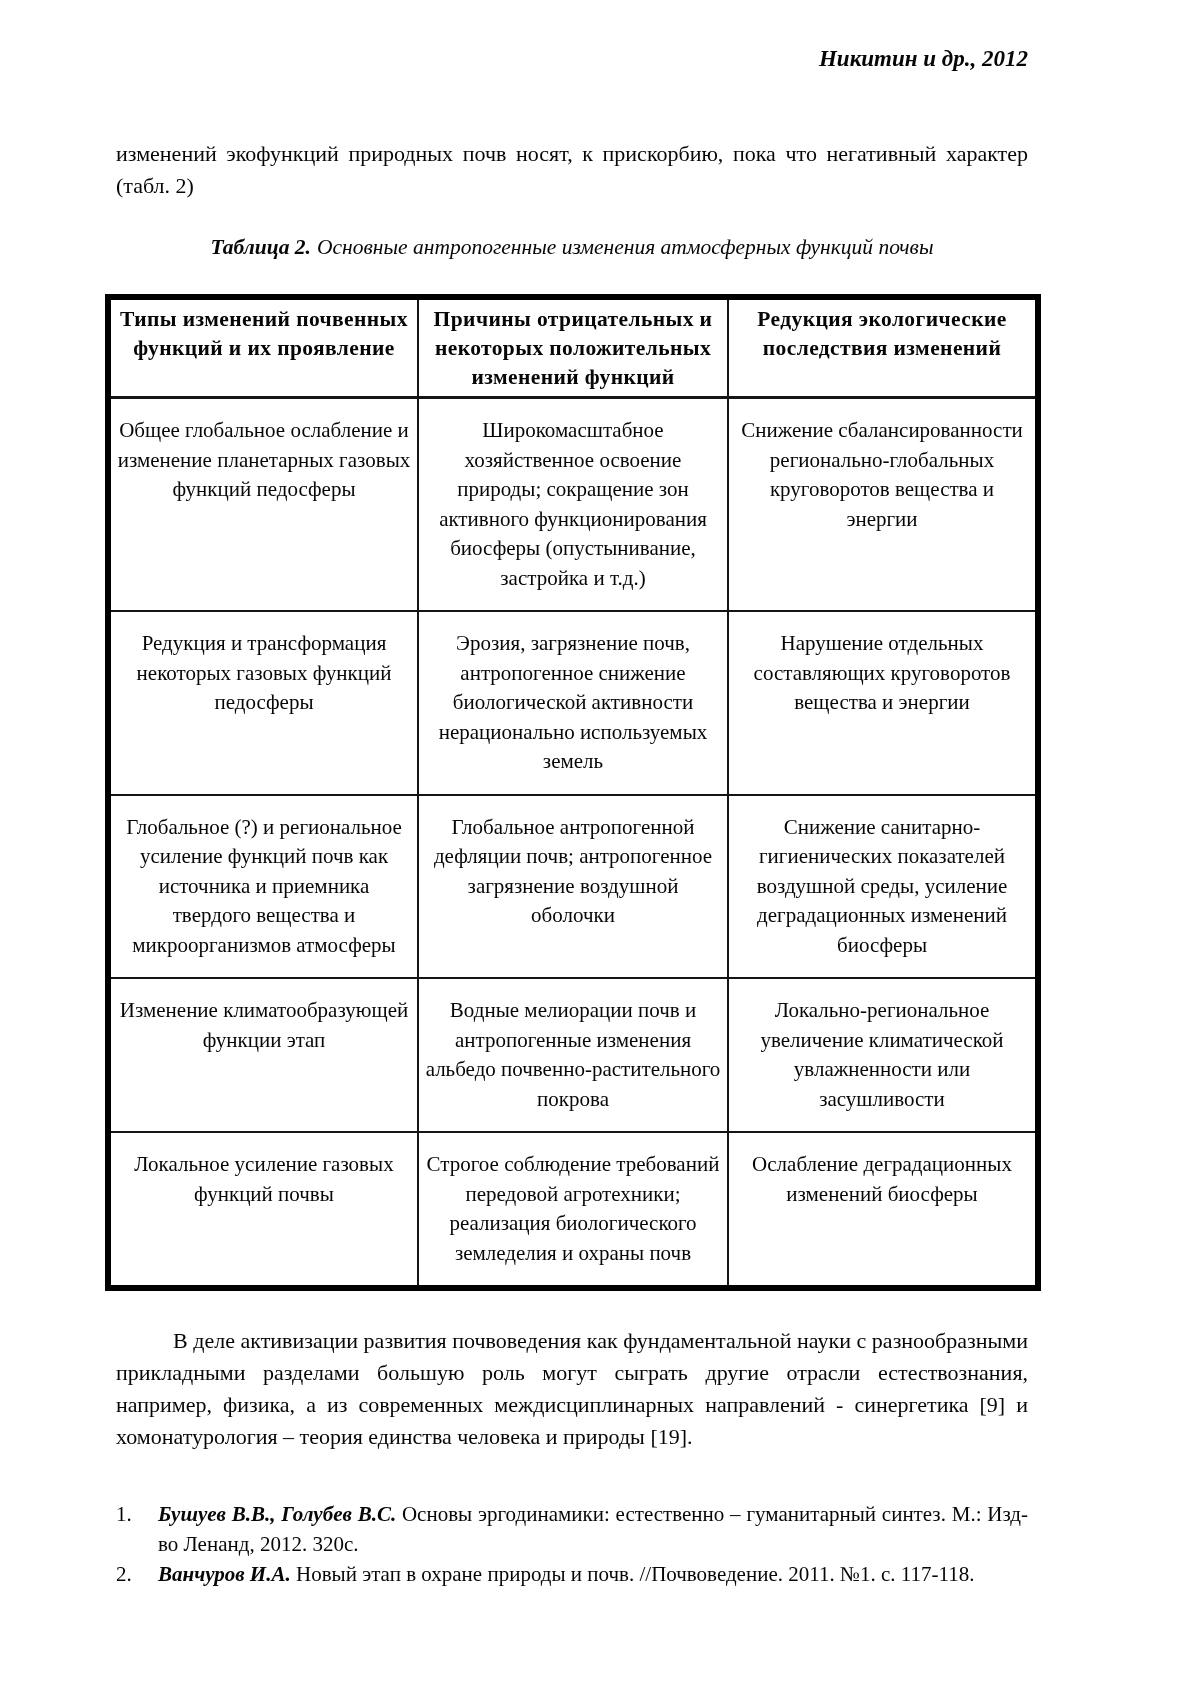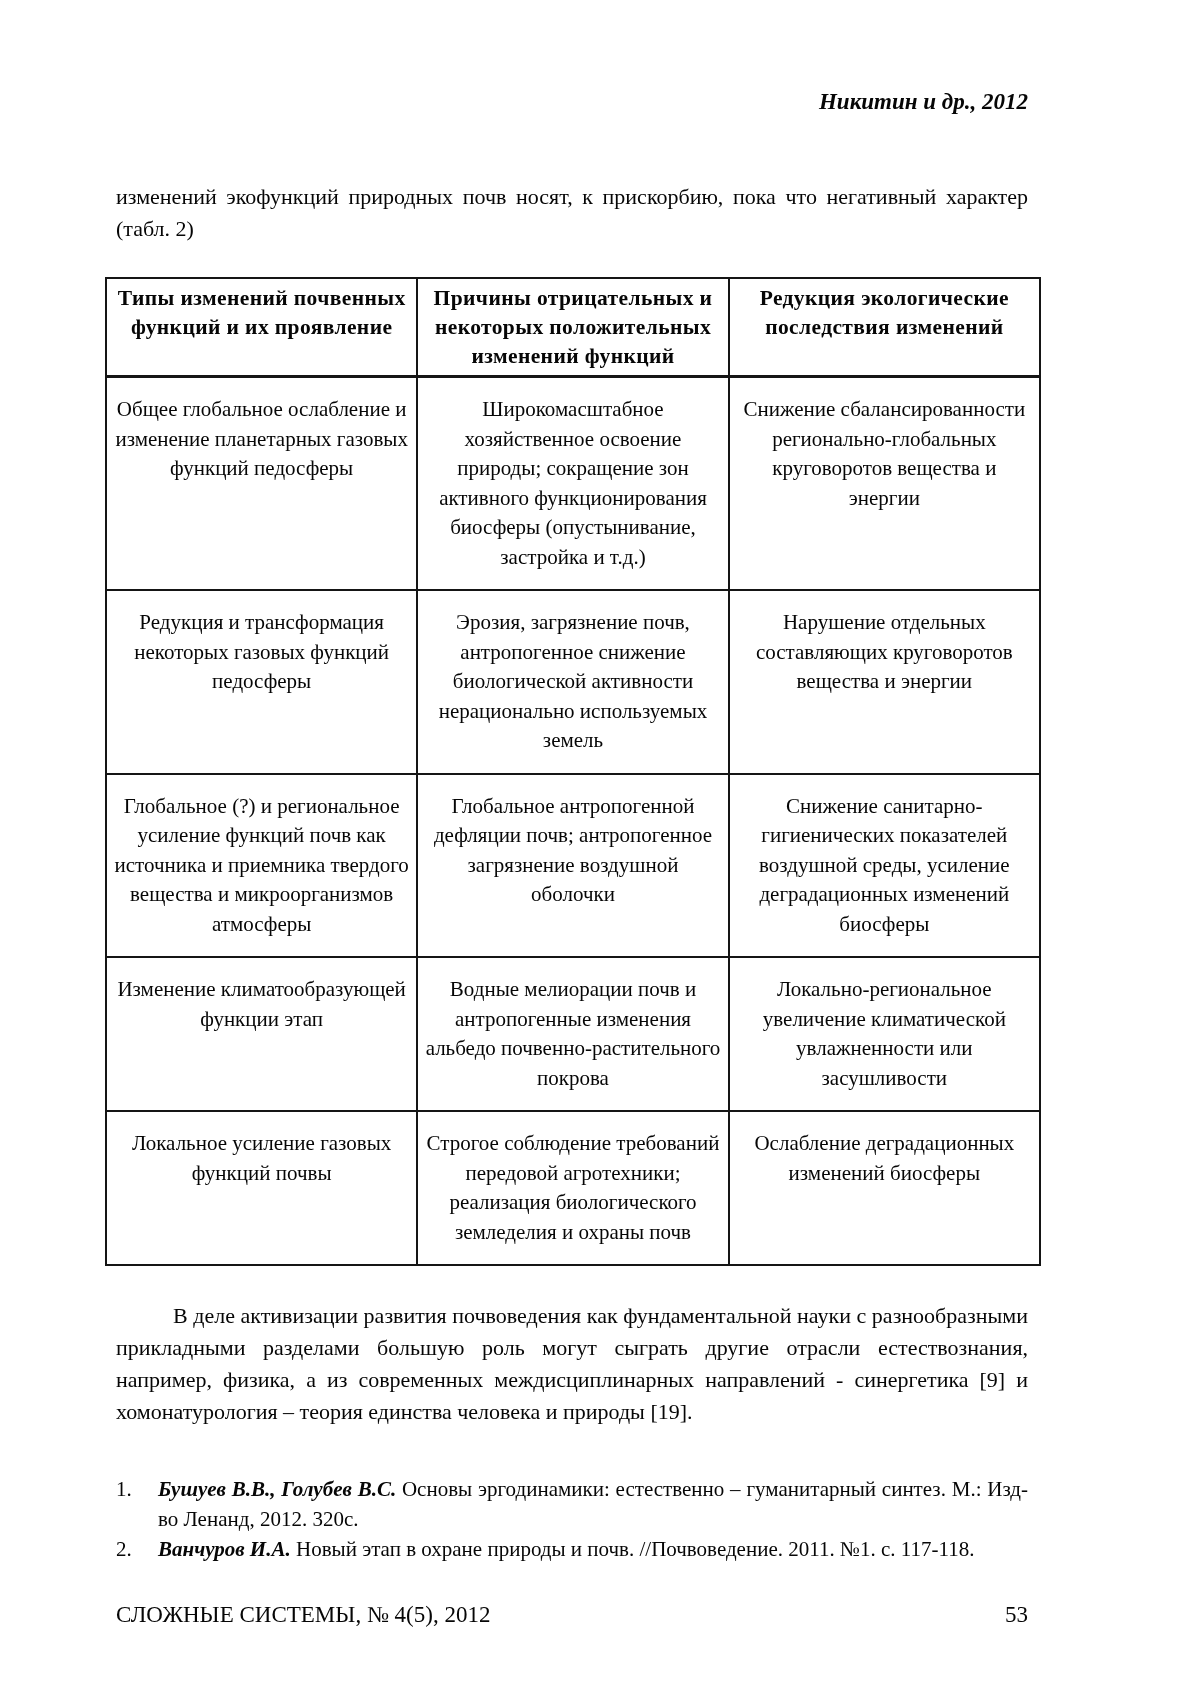--- a/index.html
+++ b/index.html
@@ -12,21 +12,21 @@
     height: 1698px;
     overflow: hidden;
     font-family: "Liberation Serif", "DejaVu Serif", serif;
     color: #060606;
     -webkit-font-smoothing: antialiased;
   }
   .content {
     padding: 0 172px 0 116px; 
   }
   .running-head {
-    margin-top: 87px;
+    margin-top: 44px;
     text-align: right;
     font-size: 23px;
     line-height: 30px;
     font-weight: bold;
     font-style: italic;
   }
   .para {
     font-size: 22px;
     line-height: 32px;
     text-align: justify;
@@ -58,21 +58,21 @@
     table-layout: fixed;
   }
   table.data-table th,
   table.data-table td {
     border: 2px solid #151515;
     vertical-align: top;
     text-align: center;
     overflow: hidden;
   }
   table.data-table {
-    border: 2px solid #000000;
+    border: 6px solid #000000;
   }
   table.data-table th {
     font-size: 21.5px;
     line-height: 29px;
     font-weight: bold;
     letter-spacing: 0.4px;
     padding: 5px 6px 4px 6px;
     border-bottom: 3px solid #151515;
   }
   table.data-table td {
@@ -112,20 +112,23 @@
 </style>
 </head>
 <body>
 
 <div class="content">
 
   <div class="running-head">Никитин и др., 2012</div>
 
   <p class="para para-intro">изменений экофункций природных почв носят, к прискорбию, пока что негативный характер (табл. 2)</p>
 
+  <div class="table-caption">
+    <span class="cap-label">Таблица 2.</span><span class="cap-text">Основные антропогенные изменения атмосферных функций почвы</span>
+  </div>
 
   <table class="data-table">
     <thead>
       <tr>
         <th>Типы изменений почвенных функций и их проявление</th>
         <th>Причины отрицательных и некоторых положительных изменений функций</th>
         <th>Редукция экологические последствия изменений</th>
       </tr>
     </thead>
     <tbody>
@@ -169,18 +172,14 @@
     </div>
     <div class="ref">
       <span class="ref-num">2.</span>
       <div class="ref-body">
         <span class="ref-authors">Ванчуров И.А.</span>
         <span class="ref-text">Новый этап в охране природы и почв. //Почвоведение. 2011. №1. с. 117-118.</span>
       </div>
     </div>
   </div>
 
-  <div class="page-footer">
-    <span>СЛОЖНЫЕ СИСТЕМЫ, № 4(5), 2012</span>
-    <span>53</span>
-  </div>
 
 </div>
 
 </body></html>

